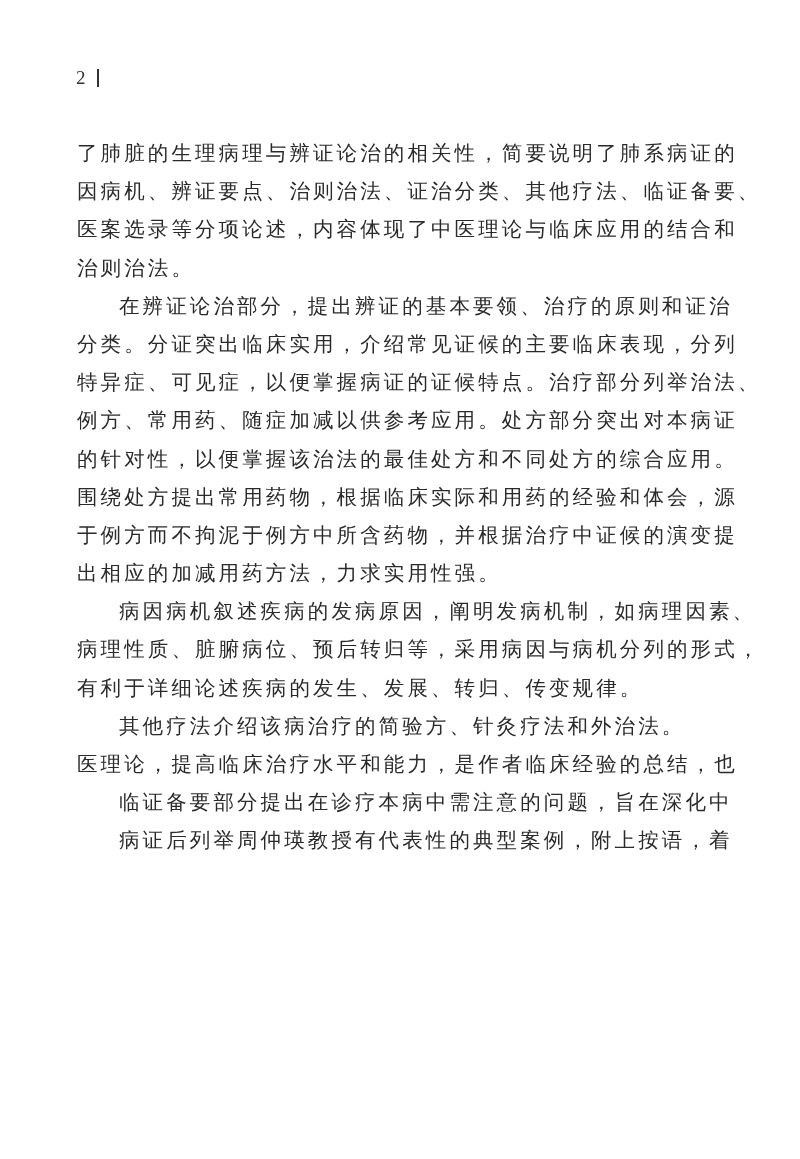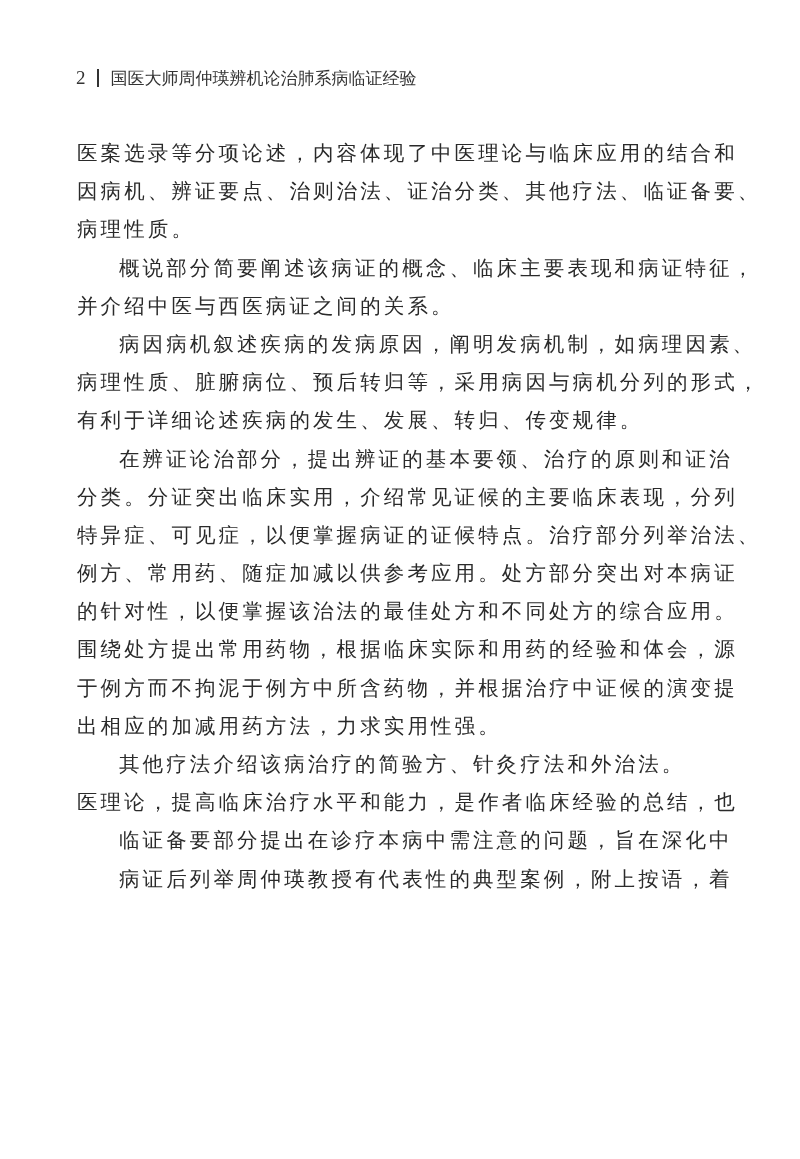--- a/index.html
+++ b/index.html
@@ -25,47 +25,43 @@
     white-space: nowrap;
   }
   .line.indent { padding-left: 42px; }
 </style>
 </head>
 <body>
 
 <div class="header">
   <span class="pagenum">2</span>
   <span class="sep"></span>
-  <span>国医大师周仲瑛辨机论治肺系病临证经验</span>
 </div>
 
 <div class="body" id="body">
     <div>
+      <div class="line">了肺脏的生理病理与辨证论治的相关性，简要说明了肺系病证的</div>
+      <div class="line">因病机、辨证要点、治则治法、证治分类、其他疗法、临证备要、</div>
       <div class="line">医案选录等分项论述，内容体现了中医理论与临床应用的结合和</div>
-      <div class="line">因病机、辨证要点、治则治法、证治分类、其他疗法、临证备要、</div>
-      <div class="line">病理性质。</div>
-    </div>
-    <div>
-      <div class="line indent">概说部分简要阐述该病证的概念、临床主要表现和病证特征，</div>
-      <div class="line">并介绍中医与西医病证之间的关系。</div>
-    </div>
-    <div>
-      <div class="line indent">病因病机叙述疾病的发病原因，阐明发病机制，如病理因素、</div>
-      <div class="line">病理性质、脏腑病位、预后转归等，采用病因与病机分列的形式，</div>
-      <div class="line">有利于详细论述疾病的发生、发展、转归、传变规律。</div>
+      <div class="line">治则治法。</div>
     </div>
     <div>
       <div class="line indent">在辨证论治部分，提出辨证的基本要领、治疗的原则和证治</div>
       <div class="line">分类。分证突出临床实用，介绍常见证候的主要临床表现，分列</div>
       <div class="line">特异症、可见症，以便掌握病证的证候特点。治疗部分列举治法、</div>
       <div class="line">例方、常用药、随症加减以供参考应用。处方部分突出对本病证</div>
       <div class="line">的针对性，以便掌握该治法的最佳处方和不同处方的综合应用。</div>
       <div class="line">围绕处方提出常用药物，根据临床实际和用药的经验和体会，源</div>
       <div class="line">于例方而不拘泥于例方中所含药物，并根据治疗中证候的演变提</div>
       <div class="line">出相应的加减用药方法，力求实用性强。</div>
+    </div>
+    <div>
+      <div class="line indent">病因病机叙述疾病的发病原因，阐明发病机制，如病理因素、</div>
+      <div class="line">病理性质、脏腑病位、预后转归等，采用病因与病机分列的形式，</div>
+      <div class="line">有利于详细论述疾病的发生、发展、转归、传变规律。</div>
     </div>
     <div>
       <div class="line indent">其他疗法介绍该病治疗的简验方、针灸疗法和外治法。</div>
     </div>
     <div>
       <div class="line">医理论，提高临床治疗水平和能力，是作者临床经验的总结，也</div>
       <div class="line indent">临证备要部分提出在诊疗本病中需注意的问题，旨在深化中</div>
     </div>
     <div>
       <div class="line indent">病证后列举周仲瑛教授有代表性的典型案例，附上按语，着</div>

